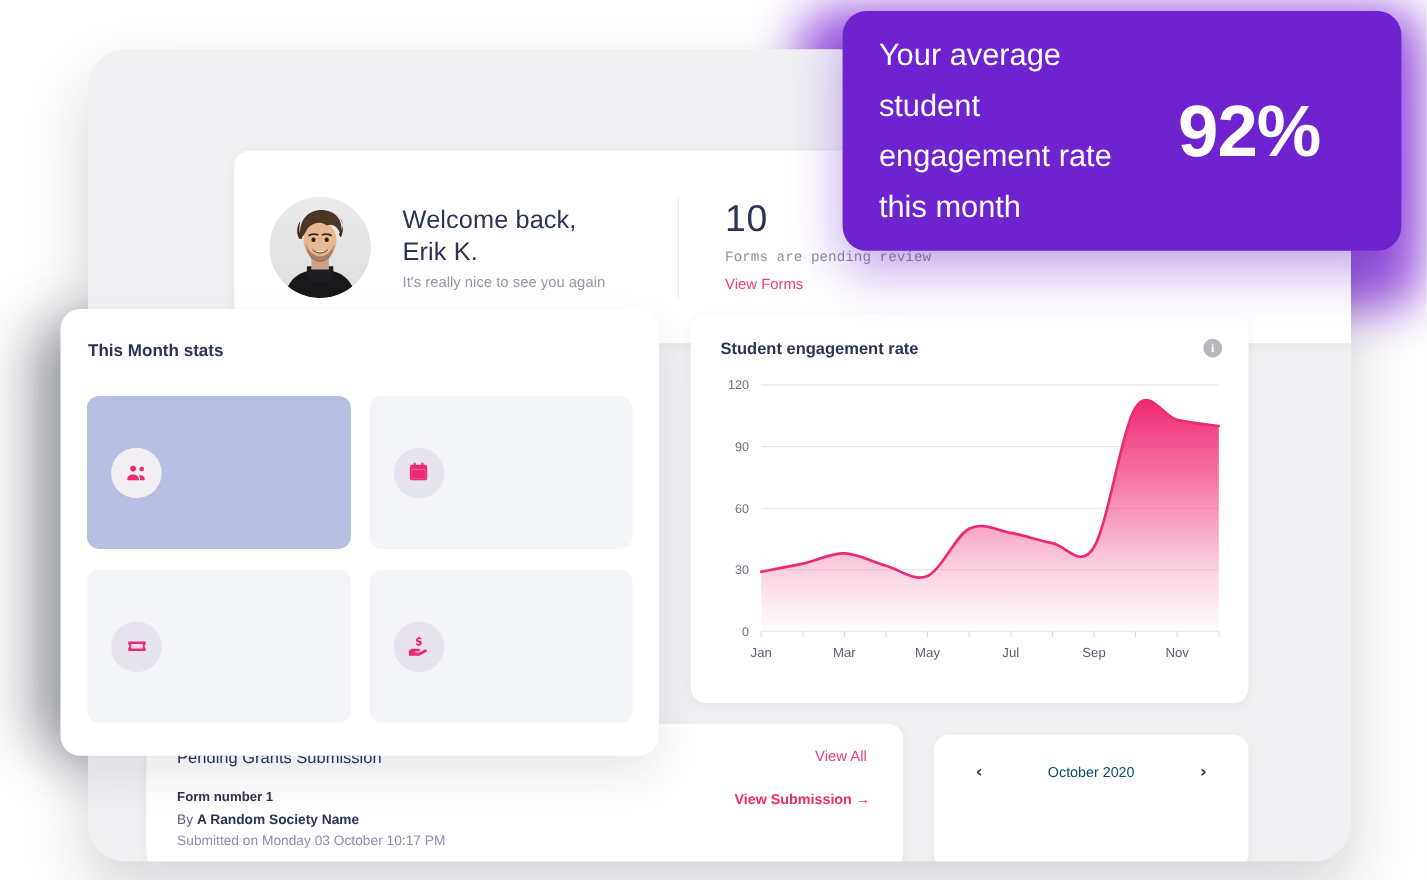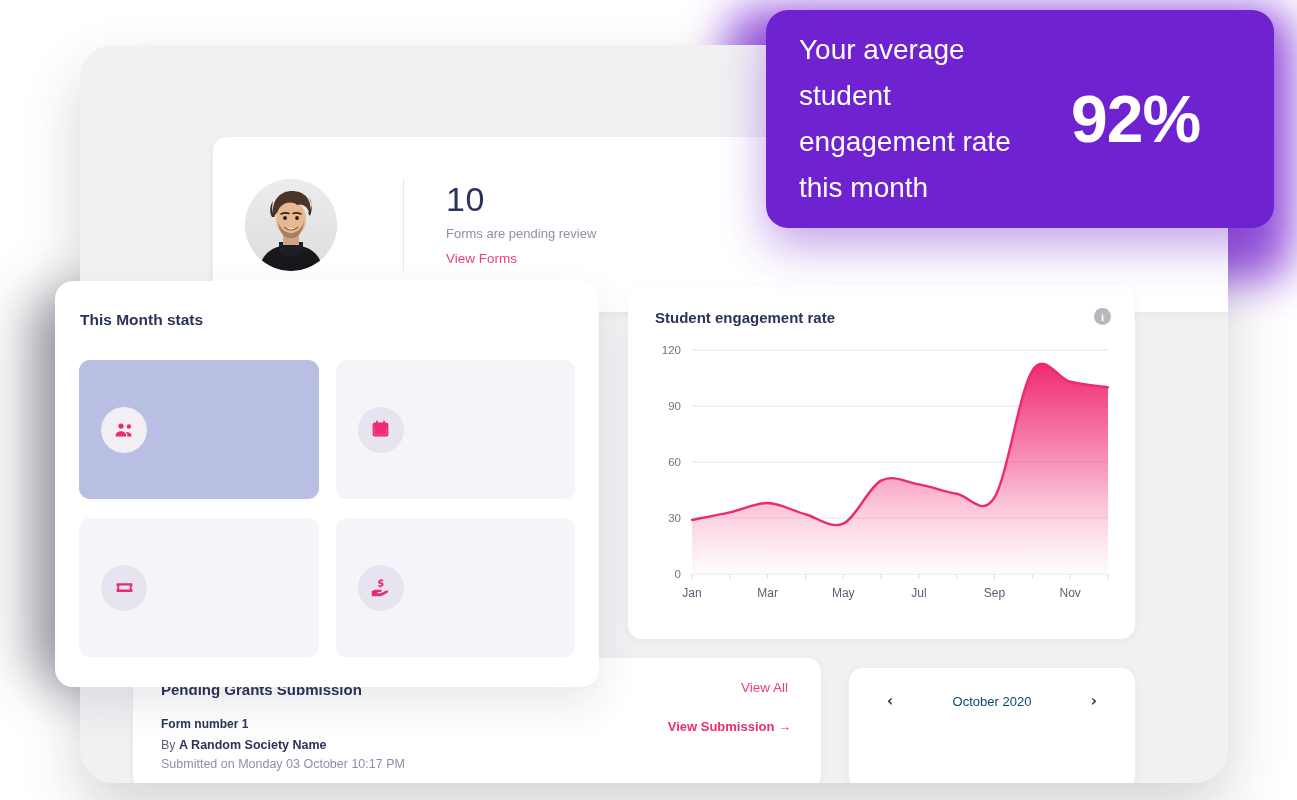--- a/index.html
+++ b/index.html
@@ -71,21 +71,21 @@
   }
   .welcome-divider {
     width: 1px; height: 92px; background: #e7e8ee;
     margin-left: 66px; flex: 0 0 auto;
   }
   .forms-block { margin-left: 42px; }
   .forms-count {
     font-size: 34px; color: #2b3358; font-weight: 300; line-height: 1;
     letter-spacing: .5px;
   }
-  .forms-label { font-size: 13px; color: #8c90a3; margin-top: 10px; }
+  .forms-label { font-size: 13px; color: #8c90a3; margin-top: 10px; font-family: Liberation Mono, monospace; }
   .forms-link {
     font-size: 13.5px; color: #ef3d74; margin-top: 10px;
     display: inline-block; cursor: pointer;
   }
 
   
   .purple-card {
     position: absolute; left: 766px; top: 10px;
     width: 508px; height: 218px;
     background: #6f23d0;
@@ -163,21 +163,21 @@
 
   
   .grants-card {
     position: absolute; left: 133px; top: 658px;
     width: 688px; height: 132px;
     background: #ffffff; border-radius: 14px;
     box-shadow: 0 2px 10px rgba(30,35,70,.05);
   }
   .grants-title {
     position: absolute; left: 28px; top: 23px;
-    font-size: 15px; font-weight: 700; color: #2b3358;
+    font-size: 15px; font-weight: 400; color: #2b3358;
   }
   .view-all {
     position: absolute; right: 33px; top: 22px;
     font-size: 13.5px; color: #ef3d74; cursor: pointer;
   }
   .grant-form-name {
     position: absolute; left: 28px; top: 59px;
     font-size: 12px; font-weight: 700; color: #2b3358;
   }
   .grant-by {
@@ -264,20 +264,27 @@
             <ellipse cx="40" cy="39" rx="1.9" ry="2.1" fill="#2a1d14"></ellipse>
             <ellipse cx="52" cy="39" rx="1.9" ry="2.1" fill="#2a1d14"></ellipse>
 
             <path d="M36 35 q4 -2 8 -0.6" stroke="#3a2819" stroke-width="1.6" fill="none" stroke-linecap="round"></path>
             <path d="M48 34.4 q4 -1.4 8 0.6" stroke="#3a2819" stroke-width="1.6" fill="none" stroke-linecap="round"></path>
 
             <path d="M39 48 q7 6 14 0 q-7 3 -14 0 Z" fill="#ffffff"></path>
             <path d="M39 48 q7 6 14 0" stroke="#8d5f48" stroke-width="1.1" fill="none"></path>
           </g>
         </svg>
+      </div>
+      <div class="welcome-text">
+        <div class="welcome-title">
+          <div>Welcome back,</div>
+          <div>Erik K.</div>
+        </div>
+        <div class="welcome-sub">It's really nice to see you again</div>
       </div>
       <div class="welcome-divider"></div>
       <div class="forms-block">
         <div class="forms-count">10</div>
         <div class="forms-label">Forms are pending review</div>
         <div class="forms-link">View Forms</div>
       </div>
     </div>
 
     <div class="chart-card" style="left:548px; top:241px;">

